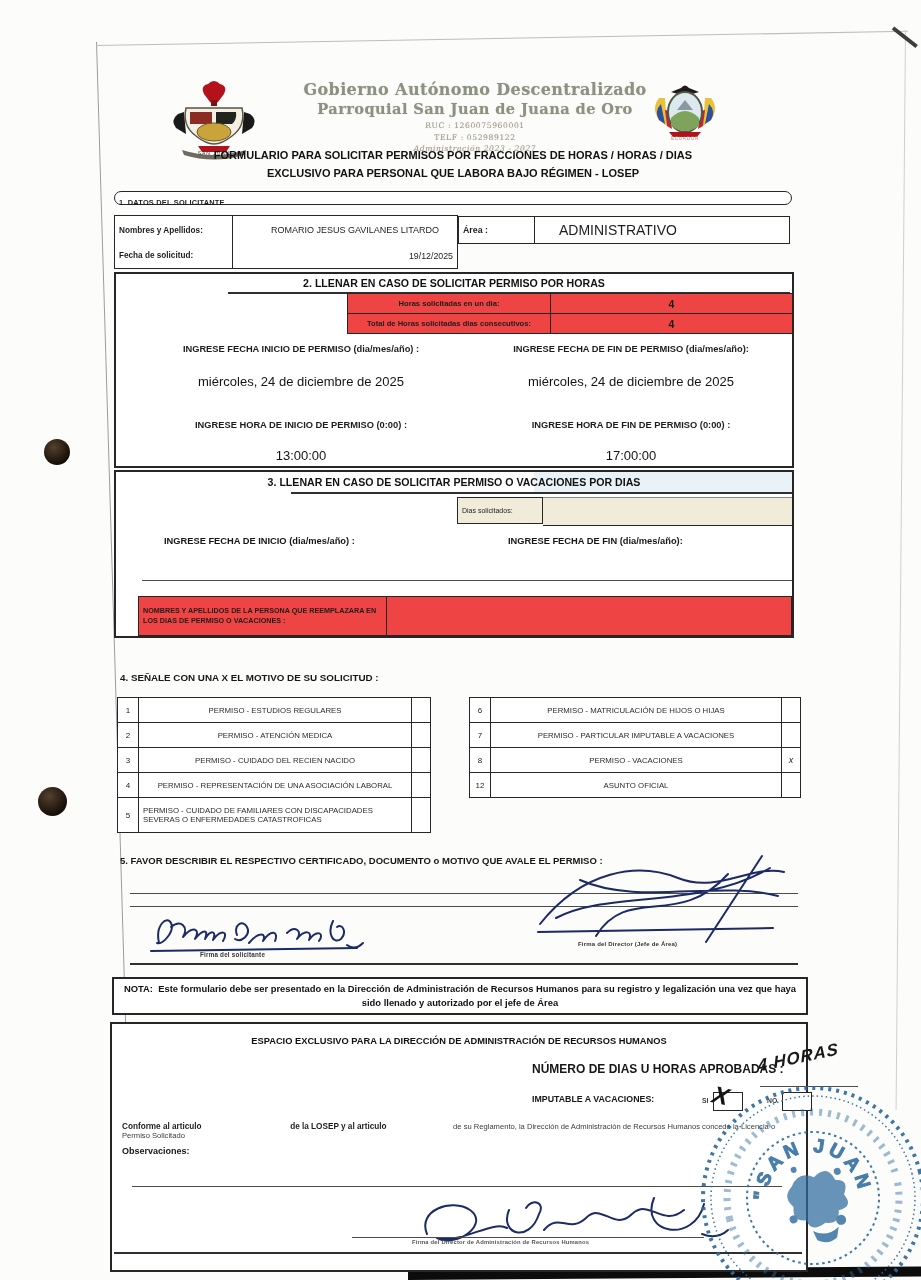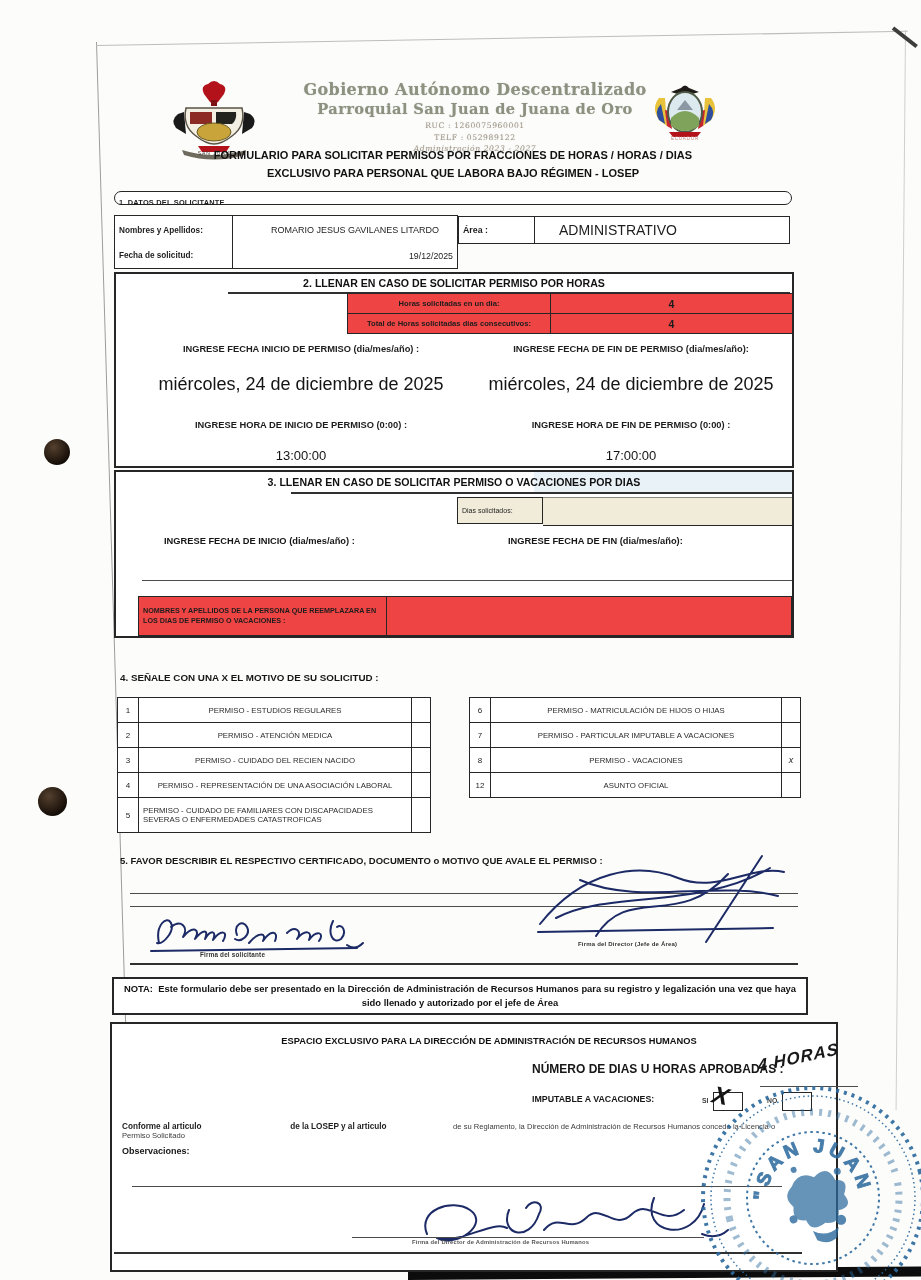--- a/index.html
+++ b/index.html
@@ -39,21 +39,21 @@
   .f-value{flex:1;font-size:9px;justify-content:center;}
   
   .htable{border:1.5px solid #262626;}
   .hrow{display:flex;height:19px;}
   .hrow + .hrow{border-top:1.5px solid #262626;}
   .hlabel{width:202px;border-right:1.5px solid #262626;font-size:7.6px;font-weight:bold;
     display:flex;align-items:center;justify-content:center;text-align:center;}
   .hvalue{flex:1;display:flex;align-items:center;justify-content:center;
     font-weight:bold;font-size:10.5px;}
   .col-label{font-weight:bold;font-size:9.3px;text-align:center;}
-  .col-value{font-size:18px;text-align:center;color:#141414;}
+  .col-value{font-size:13px;text-align:center;color:#141414;}
   
   .mtable{border:1.5px solid #262626;background:#fff;}
   .mrow{display:flex;min-height:24px;}
   .mrow + .mrow{border-top:1.5px solid #262626;}
   .mnum{width:20px;border-right:1.5px solid #262626;display:flex;align-items:center;
     justify-content:center;font-size:8px;}
   .mlabel{flex:1;display:flex;align-items:center;justify-content:center;
     font-size:7.8px;padding:2px 4px;color:#2a2a2a;}
   .mmark{width:18px;border-left:1.5px solid #262626;display:flex;align-items:center;
     justify-content:center;font-size:9px;font-style:italic;}
@@ -269,21 +269,21 @@
 
 <div class="abs rule2" style="left:130px;top:963px;width:668px;"></div>
 
 <div class="abs box" style="left:112px;top:977px;width:692px;height:34px;">
   <div class="nota" style="padding:3px 8px;">
     <span>NOTA:</span>&nbsp;
     <span>Este formulario debe ser presentado en la Dirección de Administración de Recursos Humanos para su registro y legalización una vez que haya sido llenado y autorizado por el jefe de Área</span>
   </div>
 </div>
 
-<div class="abs box" style="left:110px;top:1022px;width:694px;height:246px;padding-left:30px;">
+<div class="abs box" style="left:110px;top:1022px;width:694px;height:246px;">
   <div class="sec-head" style="margin-top:12px;font-size:9.3px;">ESPACIO EXCLUSIVO PARA LA DIRECCIÓN DE ADMINISTRACIÓN DE RECURSOS HUMANOS</div>
 
   <div class="abs lbl" style="left:420px;top:38px;font-size:12px;">NÚMERO DE DIAS U HORAS APROBADAS :</div>
   <div class="abs rule" style="left:648px;top:62px;width:98px;"></div>
   <div class="abs handwriting" style="left:645px;top:24px;">4 HORAS</div>
 
   <div class="abs lbl" style="left:420px;top:70px;font-size:8.8px;">IMPUTABLE A VACACIONES:</div>
   <div class="abs chklabel" style="left:590px;top:73px;">SI</div>
   <div class="abs chkbox" style="left:601px;top:68px;width:28px;height:17px;"></div>
   <div class="abs handX" style="left:601px;top:60px;">X</div>

